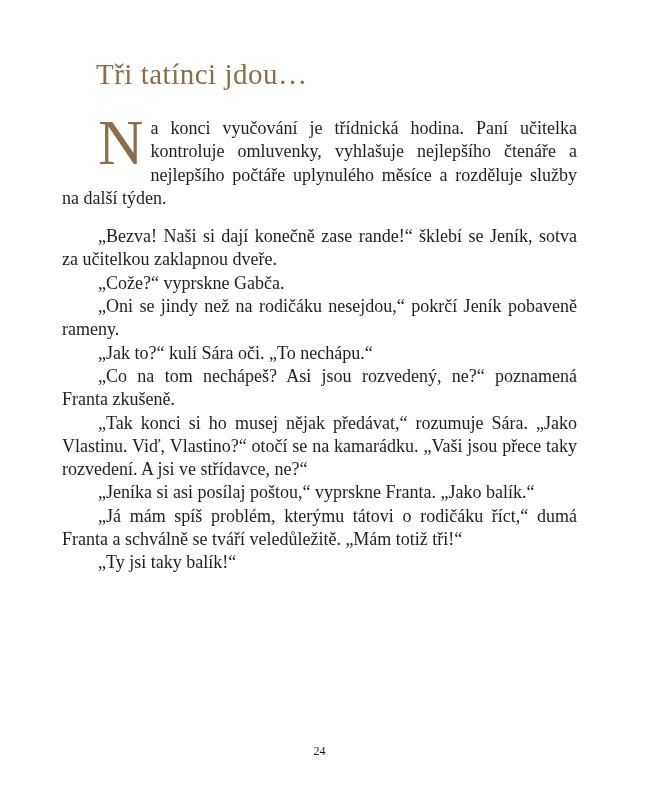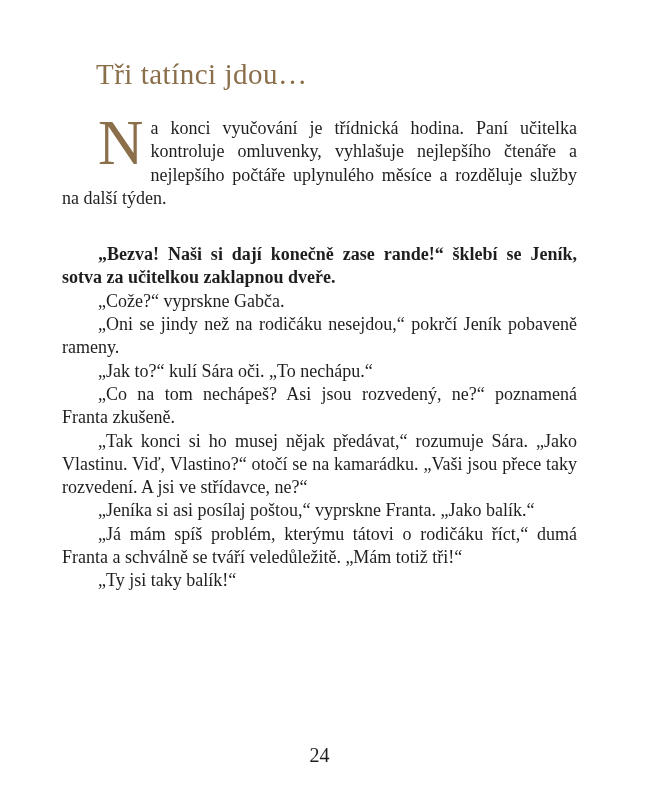--- a/index.html
+++ b/index.html
@@ -38,36 +38,36 @@
     width: 515px;
     font-size: 18px;
     line-height: 23.3px;
     color: var(--body-text);
     text-align: justify;
     hyphens: auto;
     -webkit-hyphens: auto;
   }
   .text-block p { margin: 0; text-indent: 36px; }
   .text-block p.opening { text-indent: 0; }
-  .text-block p.space-above { margin-top: 33px; font-weight: bold; }
+  .text-block p.space-above { margin-top: 15px; }
   .dropcap {
     float: left;
     font-size: 63px;
     line-height: 48px;
     height: 48px;
     margin: 2px 7px 0 36px;
     color: var(--accent-brown);
   }
   .page-number {
     position: absolute;
     left: 62px;
     top: 744px;
     width: 515px;
     text-align: center;
-    font-size: 20px;
+    font-size: 12px;
     color: var(--body-text);
   }
 </style>
 </head>
 <body>
 
 <div class="page">
 
   <h1 class="chapter-title">Tři tatínci jdou…</h1>
 

